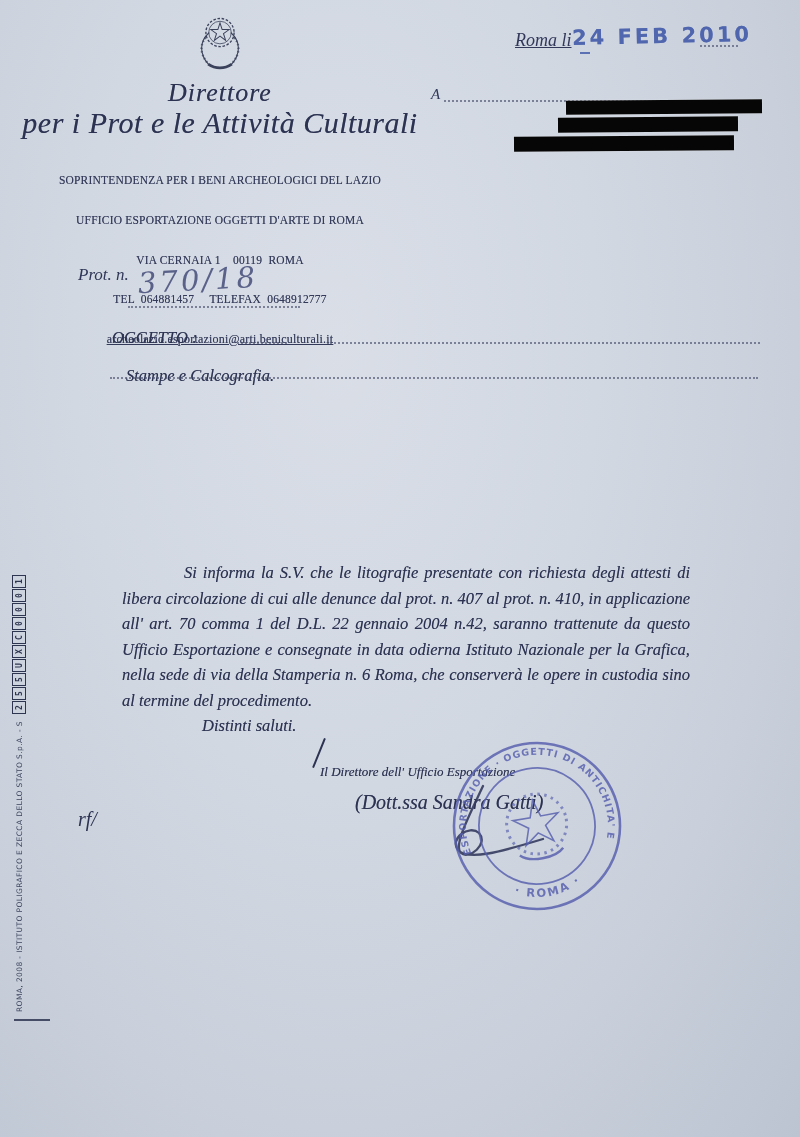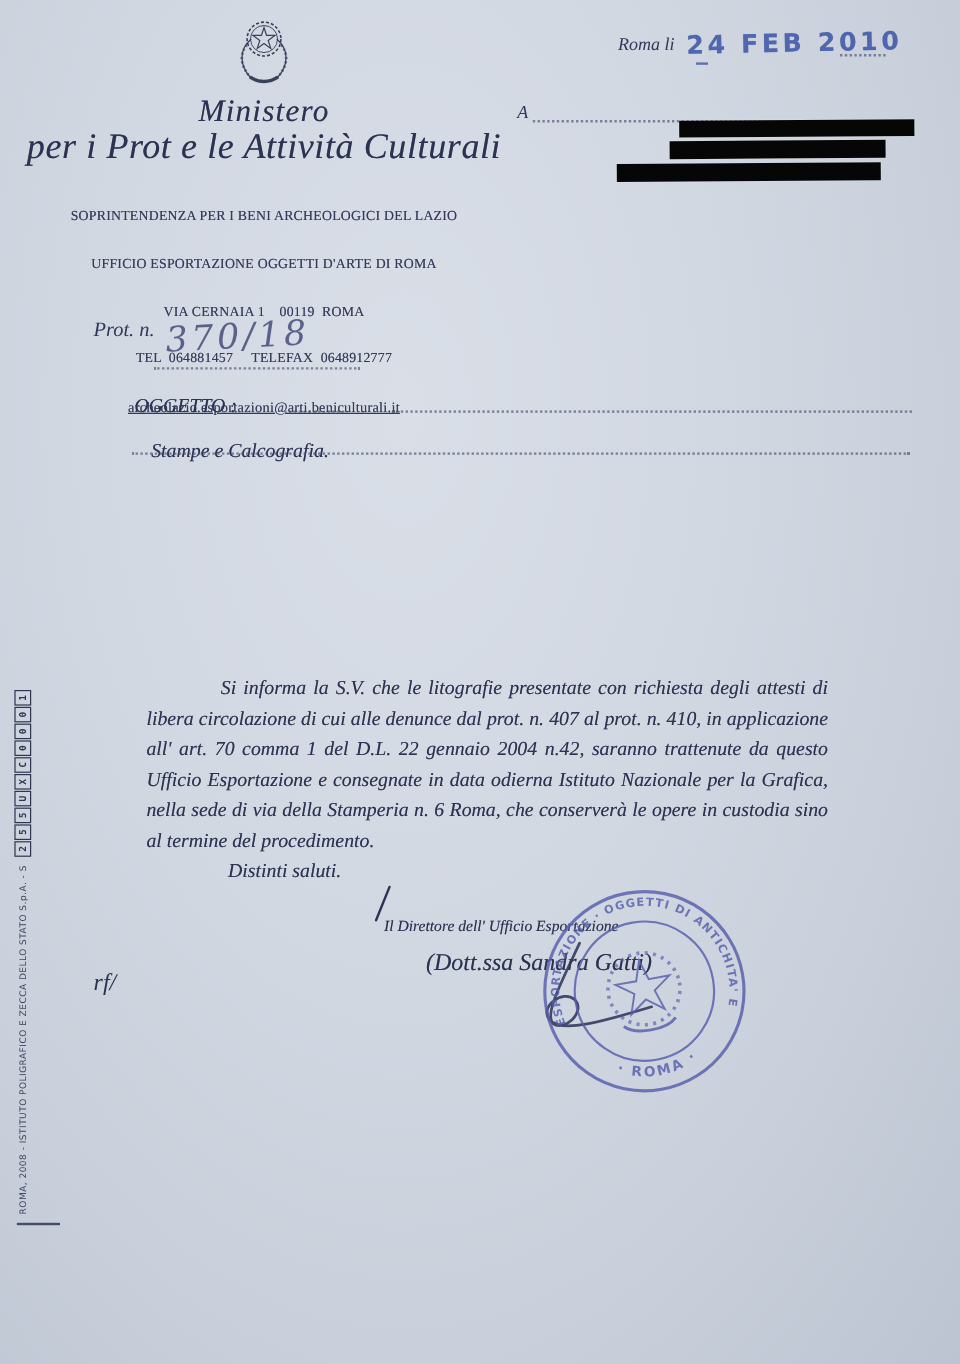--- a/index.html
+++ b/index.html
@@ -16,21 +16,21 @@
   .hdr{left:20px;top:10px;width:400px;text-align:center;}
   .emblem{display:block;margin:0 auto;width:60px;height:62px;opacity:.92;}
   .script1{font-style:italic;font-size:26px;letter-spacing:1px;margin-top:6px;color:#2c3352;
     text-shadow:0 0 .5px rgba(44,51,82,.55);}
   .script2{font-style:italic;font-size:30px;letter-spacing:.5px;margin-top:-2px;color:#2c3352;
     text-shadow:0 0 .5px rgba(44,51,82,.55);}
   .office{margin-top:8px;font-size:11.5px;line-height:13.2px;letter-spacing:.2px;color:#343b5a;
     text-shadow:0 0 .4px rgba(52,59,90,.6);white-space:pre;}
   .office .email{text-transform:none;text-decoration:underline;font-size:12px;}
   
-  .dateline-label{left:515px;top:30px;font-style:italic;font-size:15px;color:#31385a;}
+  .dateline-label{left:515px;top:30px;font-style:italic;font-size:18px;color:#31385a;text-decoration:underline;}
   .date-stamp{left:572px;top:24px;font-family:"DejaVu Sans",sans-serif;font-weight:bold;
     font-size:21px;letter-spacing:3px;color:#3f57a8;opacity:.88;transform:rotate(-1.2deg);
     text-shadow:0 0 .6px rgba(63,87,168,.5);}
   .date-dash{left:580px;top:52px;width:10px;height:2px;background:#3f57a8;opacity:.8;}
   .dots{border-bottom:2px dotted #4a5170;opacity:.65;height:1px;}
   .date-dots{left:700px;top:44px;width:38px;}
   
   .recipient-label{left:431px;top:86px;font-style:italic;font-size:15px;color:#31385a;}
   .recipient-dots{left:444px;top:99px;width:290px;}
   .redaction{background:#060606;box-shadow:0 0 1px rgba(255,255,255,.7);}
@@ -44,21 +44,21 @@
     text-shadow:0 0 .5px rgba(44,51,82,.5);}
   .subj-row{display:flex;align-items:baseline;gap:32px;}
   .subj-lead{width:50px;border-bottom:2px dotted #4a5170;opacity:.65;align-self:flex-end;margin:0 4px 4px 8px;}
   .subj-tail{flex:1;border-bottom:2px dotted #4a5170;opacity:.65;align-self:flex-end;margin:0 0 4px 4px;}
   .subj-line2{margin:18px 0 0 14px;}
   .subject-rule{left:110px;top:376px;width:648px;}
   
   .body-par{left:122px;top:560px;width:568px;font-style:italic;font-size:16.5px;
     line-height:25.5px;text-align:justify;text-indent:62px;color:#2c3352;
     text-shadow:0 0 .5px rgba(44,51,82,.55);}
-  .closing{left:190px;top:716px;font-style:italic;font-size:16.5px;color:#2c3352;
+  .closing{left:202px;top:716px;font-style:italic;font-size:16.5px;color:#2c3352;
     text-shadow:0 0 .5px rgba(44,51,82,.55);}
   
   .slash-mark{left:318px;top:737px;width:2px;height:32px;background:#2c3352;
     transform:rotate(22deg);border-radius:1px;}
   .sig-title{left:320px;top:764px;font-style:italic;font-size:13px;color:#2c3352;
     text-shadow:0 0 .5px rgba(44,51,82,.55);}
   .sig-name{left:355px;top:791px;font-style:italic;font-size:20px;color:#2c3352;
     text-shadow:0 0 .5px rgba(44,51,82,.55);}
   .sig-squiggle{left:405px;top:782px;}
   .clerk{left:78px;top:808px;font-style:italic;font-size:20px;color:#2c3352;}
@@ -82,21 +82,21 @@
     <svg class="emblem" viewBox="0 0 100 110" fill="none" stroke="#2e3550">
       <circle cx="50" cy="40" r="25" stroke-width="2.4" stroke-dasharray="4.5 3"></circle>
       <circle cx="50" cy="40" r="20" stroke-width="1.4"></circle>
       <polygon stroke-width="1.8" points="50,23 53.8,34.7 66.2,34.7 56.2,42 60,53.8 50,46.5 40,53.8 43.8,42 33.8,34.7 46.2,34.7"></polygon>
       <path d="M30,97 C13,78 13,56 31,40" stroke-width="2"></path>
       <path d="M70,97 C87,78 87,56 69,40" stroke-width="2"></path>
       <path d="M27,93 C14,76 14,60 27,46" stroke-width="4" stroke-dasharray="2.5 4" opacity=".75"></path>
       <path d="M73,93 C86,76 86,60 73,46" stroke-width="4" stroke-dasharray="2.5 4" opacity=".75"></path>
       <path d="M29,96 C42,105 58,105 71,96" stroke-width="5"></path>
     </svg>
-    <div class="script1">Ministero</div>
+    <div class="script1">Direttore</div>
     <div class="script2">per i Prot e le Attività Culturali</div>
     <div class="office">
       <div>SOPRINTENDENZA PER I BENI ARCHEOLOGICI DEL LAZIO</div>
       <div>UFFICIO ESPORTAZIONE OGGETTI D'ARTE DI ROMA</div>
       <div>VIA CERNAIA 1    00119  ROMA</div>
       <div>TEL  064881457     TELEFAX  0648912777</div>
       <div class="email">archeolazio.esportazioni@arti.beniculturali.it</div>
     </div>
   </div>
 

